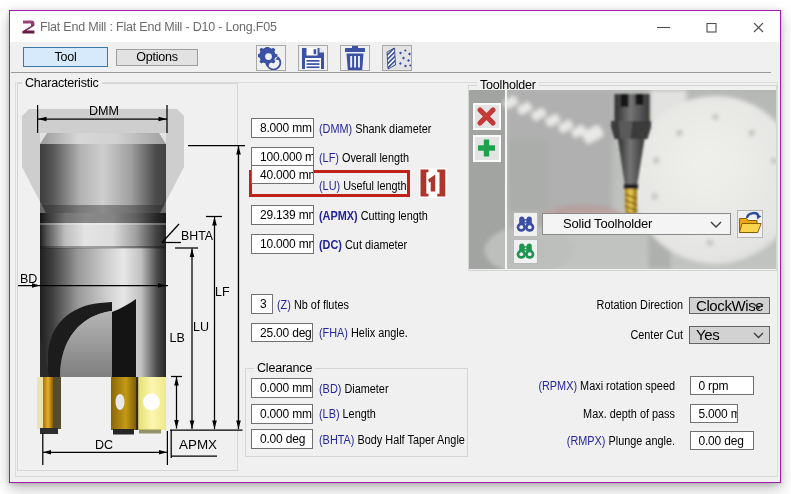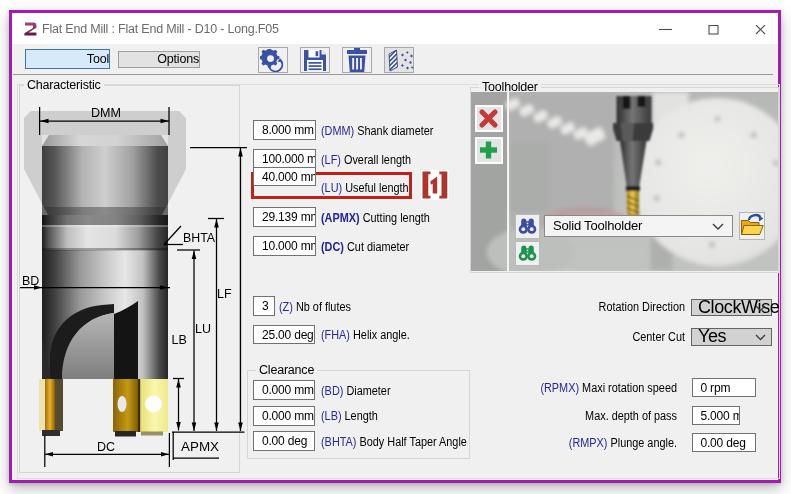--- a/index.html
+++ b/index.html
@@ -1,37 +1,37 @@
 <!DOCTYPE html>
 <html><head>
 <meta charset="utf-8">
 <style>
 * { margin:0; padding:0; box-sizing:border-box; }
 html,body { width:791px; height:494px; background:#ffffff; font-family:"Liberation Sans",sans-serif; overflow:hidden; }
-#win { position:absolute; left:9px; top:10px; width:772px; height:473px; background:#f0f0f0; border:3px solid #a21caf; box-shadow:0 6px 14px rgba(0,0,0,.25), 0 1px 4px rgba(0,0,0,.18); }
+#win { position:absolute; left:9px; top:10px; width:772px; height:473px; background:#f0f0f0; border:1px solid #a21caf; box-shadow:0 6px 14px rgba(0,0,0,.25), 0 1px 4px rgba(0,0,0,.18); }
 .abs { position:absolute; }
 #titlebar { position:absolute; left:0; top:0; width:100%; height:31px; background:#ffffff; }
 #title { position:absolute; left:30px; top:9px; font-size:12.5px; color:#6b6b6b; letter-spacing:-0.2px; }
 
-.tab { position:absolute; font-size:12.5px; color:#000; text-align:right; letter-spacing:-0.2px; }
+.tab { position:absolute; font-size:12.5px; color:#000; text-align:center; letter-spacing:-0.2px; }
 #tab1 { left:13px; top:36px; width:85px; height:20px; line-height:18px; background:#d6eafc; border:1px solid #3a79a8; }
 #tab2 { left:106px; top:38px; width:82px; height:17px; line-height:15px; background:#e2e2e2; border:1px solid #9e9e9e; }
 #sep { position:absolute; left:1px; top:61px; width:760px; height:1px; background:#9a9a9a; }
 .tbtn { position:absolute; top:34px; width:30px; height:26px; border:1px solid #a8a8a8; }
 
 .grp { position:absolute; border:1px solid #d5d5d5; }
 .grplbl { position:absolute; font-size:12.5px; color:#000; background:#f0f0f0; padding:0 3px; letter-spacing:-0.2px; }
 
 .inp { position:absolute; background:#fff; border:1px solid #717171; font-size:12px; letter-spacing:-0.2px; color:#000; line-height:18px; padding-left:8px; overflow:hidden; white-space:nowrap; width:63px; height:20px; }
 .lbl { position:absolute; font-size:12.5px; color:#000; white-space:nowrap; transform:scaleX(0.87); transform-origin:left center; }
 .nv { color:#26269c; }
 .bnv { color:#22229a; font-weight:bold; }
 .rlbl { position:absolute; font-size:12.5px; color:#000; white-space:nowrap; text-align:right; transform:scaleX(0.87); transform-origin:right center; }
 
-.combo { position:absolute; background:#d2d2d2; border:1px solid #646464; font-size:18px; color:#000; padding-left:6px; letter-spacing:-0.4px; }
+.combo { position:absolute; background:#d2d2d2; border:1px solid #646464; font-size:15px; color:#000; padding-left:6px; letter-spacing:-0.4px; }
 </style>
 </head>
 <body>
 <div id="win">
   <div id="titlebar">
     <svg class="abs" style="left:11px;top:8px" width="15" height="16" viewBox="0 0 15 16">
       <defs>
           <linearGradient id="lg2" x1="0" y1="0" x2="0" y2="1">
         <stop offset="0" stop-color="#a0487c"></stop>
             <stop offset="1" stop-color="#5e1840"></stop>
@@ -397,21 +397,21 @@
           <rect x="9.5" y="6.5" width="4" height="4"></rect>
           <circle cx="11.5" cy="8.3" r="2"></circle>
           <circle cx="7.3" cy="14.2" r="4.6"></circle>
           <circle cx="15.7" cy="14.2" r="4.6"></circle>
         </g>
         <circle cx="11.5" cy="8.3" r="0.9" fill="#f0f0f0"></circle>
         <circle cx="7.3" cy="14.2" r="1.9" fill="#f0f0f0"></circle>
         <circle cx="15.7" cy="14.2" r="1.9" fill="#f0f0f0"></circle>
       </svg>
   </div>
-  <div class="abs" style="left:532px;top:201.5px;width:189px;height:22.5px;background:#f4f4f4;border:1px solid #898989;font-size:13px;line-height:20px;padding-left:8px;letter-spacing:-0.2px">Solid Toolholder
+  <div class="abs" style="left:532px;top:201.5px;width:189px;height:22.5px;background:#f4f4f4;border:1px solid #898989;font-size:13px;line-height:20px;padding-left:20px;letter-spacing:-0.2px">Solid Toolholder
     <svg class="abs" style="right:8px;top:7px" width="12" height="8" viewBox="0 0 12 8">
         <polyline points="1,1 6,6 11,1" fill="none" stroke="#3c3c3c" stroke-width="1.4"></polyline>
       </svg>
   </div>
   <div class="abs" style="left:503px;top:227.5px;width:25px;height:25px;background:#f0f0f0;border:1px solid #b9b9b9">
     <svg width="23" height="23" viewBox="0 0 23 23">
         <g fill="#1d9550">
           <path d="M5.2,6 A2.6,2.6 0 0 1 10.4,6 L10.4,12 L5.2,12 Z"></path>
           <path d="M12.6,6 A2.6,2.6 0 0 1 17.8,6 L17.8,12 L12.6,12 Z"></path>
           <rect x="9.5" y="6.5" width="4" height="4"></rect>

